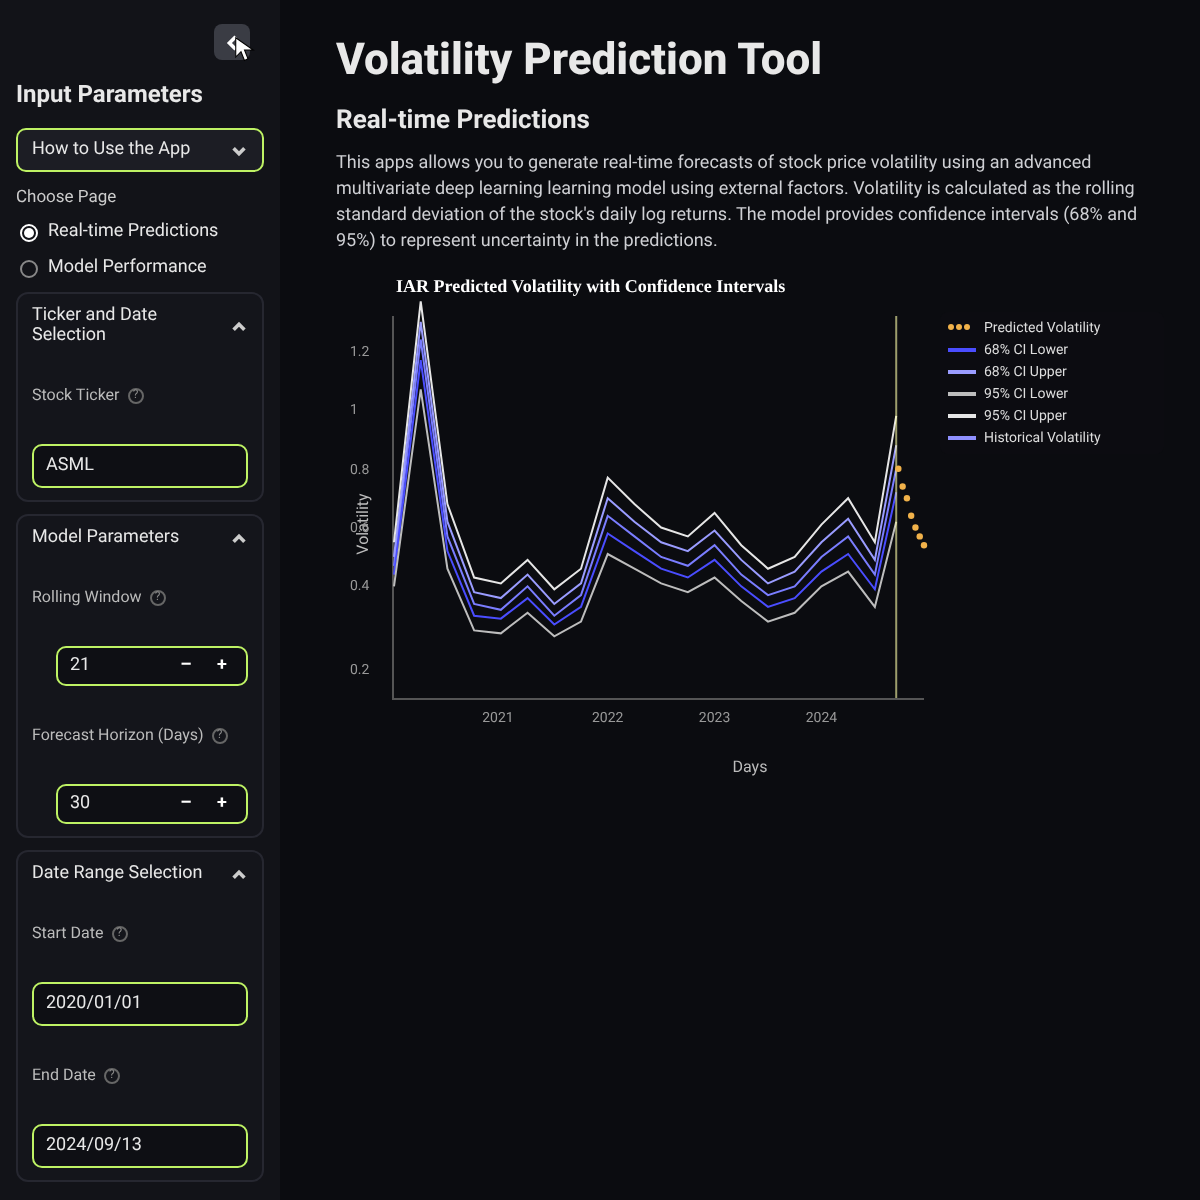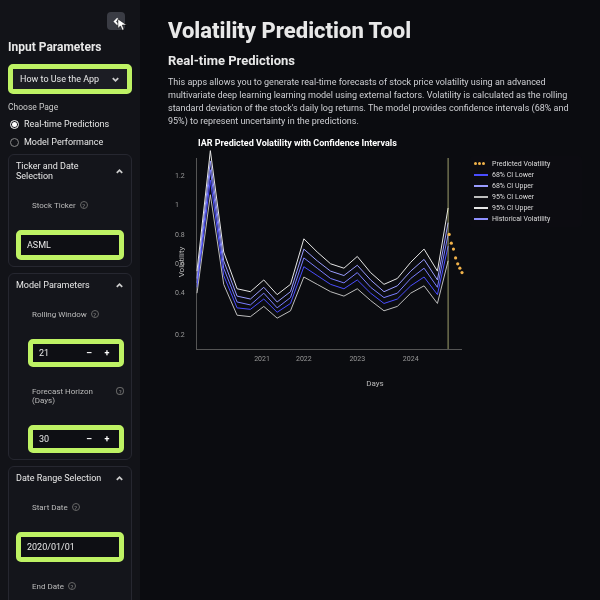--- a/index.html
+++ b/index.html
@@ -29,38 +29,38 @@
   }
   .sidebar {
     width: 140px;
     background: #121318;
     padding: 40px 8px 8px 8px;
     display:flex; flex-direction:column; gap:6px;
   }
   .sidebar-title { font-size: 12px; font-weight: 700; margin-bottom:4px; }
   .expander, .textinput, .numinput {
     background: #1c1d24;
-    border: 5px solid #bef264;
+    border: 1px solid #bef264;
     border-radius: 5px;
     padding: 5px 7px;
     font-size: 9px;
     display:flex; align-items:flex-end; justify-content:space-between;
     cursor:pointer;
   }
   .group-label { font-size: 8.5px; color:#ccc; margin-top:2px; }
   .radio-row { display:flex; align-items:center; gap:5px; font-size:9px; padding:1px 2px; cursor:pointer;}
   .radio { width:9px; height:9px; border:1.5px solid #888; border-radius:50%; display:inline-flex; align-items:center; justify-content:center;}
   .radio.sel { border-color:#fff; }
   .radio.sel::after { content:""; width:5px; height:5px; background:#fff; border-radius:50%; }
   .section {
     background:#14151b; border:1px solid #262730; border-radius:6px;
     padding:6px 7px; display:flex; flex-direction:column; gap:20px;
   }
   .section-head { font-size:9px; display:flex; justify-content:space-between; align-items:center; cursor:pointer;}
-  .field-label { font-size:8px; color:#bbb; display:flex; gap:4px;margin-left:16px;}
+  .field-label { font-size:8px; color:#bbb; display:flex; align-items:center; gap:4px;}
   .help { width:8px;height:8px;border:1px solid #666;border-radius:50%;font-size:6px;display:inline-flex;align-items:center;justify-content:center;color:#888;}
   .textinput { background:#0e0f14; font-size:9px; padding:5px 6px; }
   .numinput { background:#0e0f14; font-size:9px; padding:4px 6px;margin-left:12px; }
   .stepper { display:flex; gap:6px; }
   .stepbtn { width:12px; text-align:center; cursor:pointer; color:#fff; font-weight:700;}
   .runbtn {
     margin-top:6px;
     background:#1c1d24; border:1px solid #2a2b33; border-radius:5px;
     padding:6px 8px; font-size:9px; cursor:pointer; width:fit-content;
   }
@@ -69,21 +69,21 @@
 
   .main {
     flex:1;
     padding: 18px 18px 8px 28px;
     overflow:hidden;
   }
   h1 { font-size: 22px; font-weight:800; margin-bottom:10px;}
   h2 { font-size: 13px; font-weight:700; margin-bottom:8px;}
   .intro { font-size:9px; line-height:1.45; color:#cfd0d4; margin-bottom:10px;}
   .chart-wrap { position:relative; height: 270px; }
-  .chart-title { font-size:9px; font-weight:700; color:#fff; margin:4px 0 4px 30px;}
+  .chart-title { font-size:9px; font-weight:700; color:#fff; margin:4px 0 4px 30px;font-family:Liberation Serif, serif;}
   .plot { position:relative; width: 100%; height: 220px; }
   .yaxis-label {
     position:absolute; left:-2px; top:50%; transform: translateY(-50%) rotate(-90deg);
     font-size:8px; color:#bbb;
   }
   .xaxis-label {
     position:absolute; bottom:-16px; left:50%; transform:translateX(-50%);
     font-size:8px; color:#bbb;
   }
   .axes { position:absolute; left:28px; right:120px; top:6px; bottom:22px; border-left:1px solid #555; border-bottom:1px solid #555;}
@@ -234,21 +234,21 @@
             <circle cx="260.72580645161685" cy="105.78461538461539" r="1.6" class="pred-dots"></circle>
             <circle cx="262.86290322580845" cy="110.1923076923077" r="1.6" class="pred-dots"></circle>
             <circle cx="265" cy="114.6" r="1.6" class="pred-dots"></circle>
           </svg>
       <div class="ytick" style="bottom: 14px;">0.2</div>
           <div class="ytick" style="bottom: 55.7692px;">0.4</div>
           <div class="ytick" style="bottom: 85.1538px;">0.6</div>
           <div class="ytick" style="bottom: 114.538px;">0.8</div>
           <div class="ytick" style="bottom: 143.923px;">1</div>
           <div class="ytick" style="bottom: 173.308px;">1.2</div>
-          <div class="xtick" style="left: 65px;">2021</div>
+          <div class="xtick" style="left: 52px;">2021</div>
           <div class="xtick" style="left: 106.855px;">2022</div>
           <div class="xtick" style="left: 160.282px;">2023</div>
           <div class="xtick" style="left: 213.71px;">2024</div>
         </div>
       <div class="xaxis-label">Days</div>
 
       <div class="legend">
         <div class="legend-row">
           <span class="swatch dot">
               <span></span>

